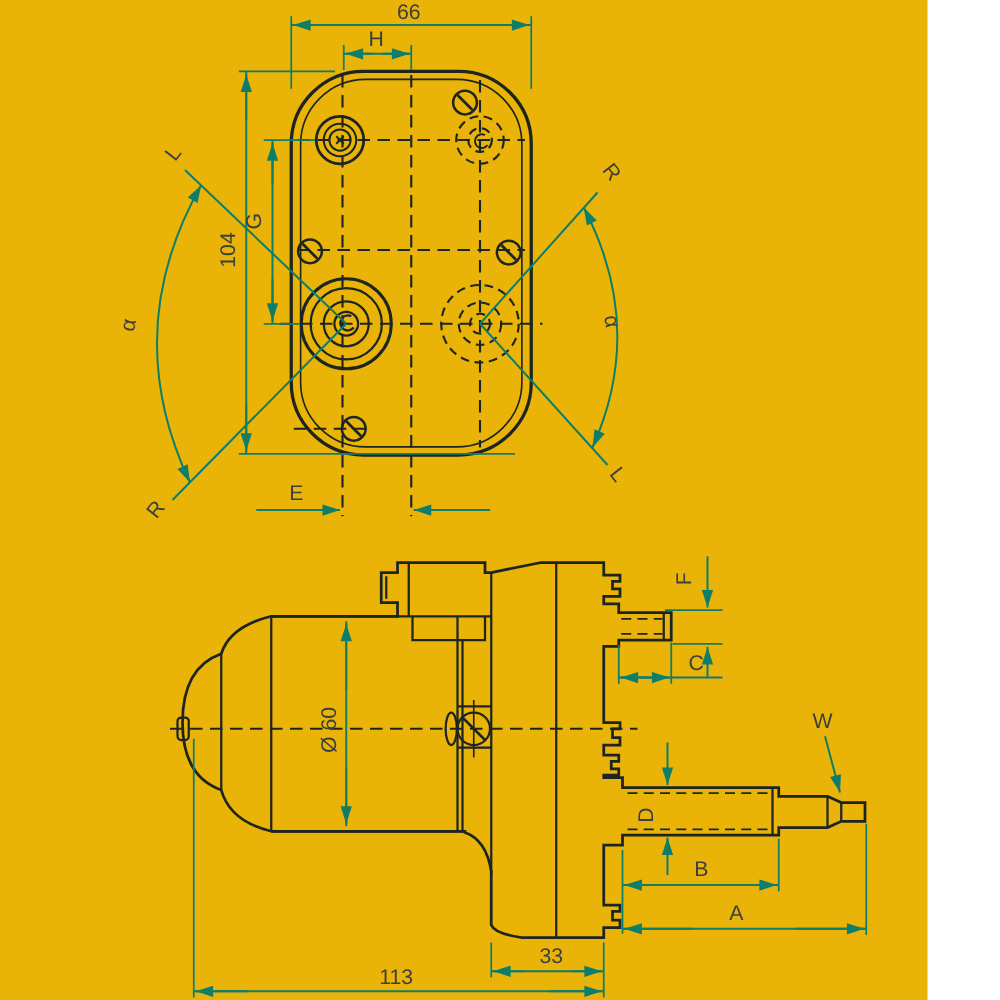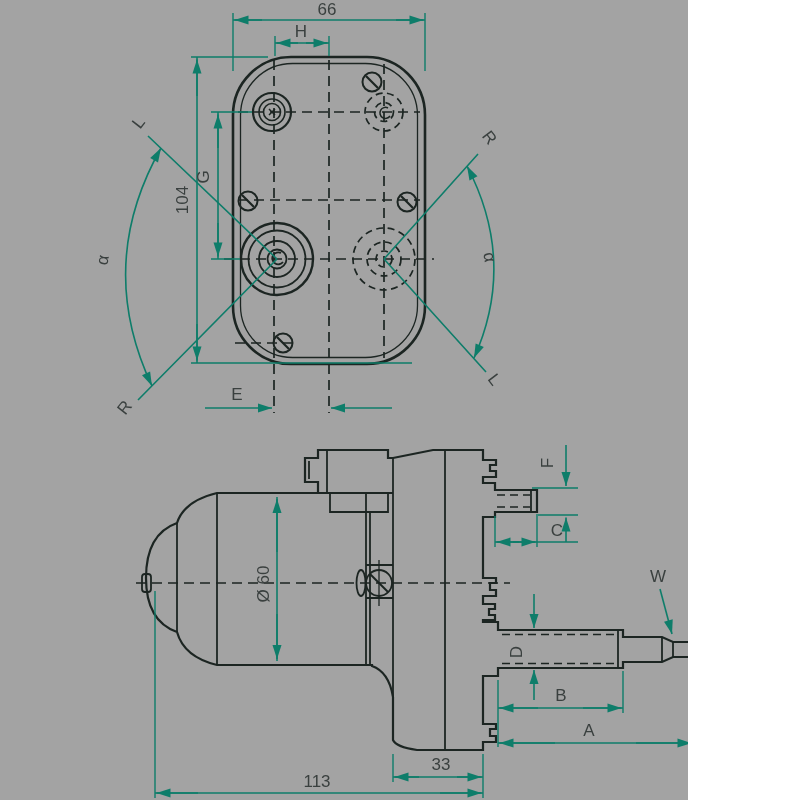--- a/index.html
+++ b/index.html
@@ -1,16 +1,16 @@
 <!DOCTYPE html>
 <html><head>
 <meta charset="utf-8">
 <style>
   html,body{margin:0;padding:0;background:#ffffff;}
-  .stage{width:688px;height:800px;position:relative;background:#a3a3a3;overflow:hidden;}
+  .stage{width:742px;height:800px;position:relative;background:#eab308;overflow:hidden;}
   svg{display:block;}
   text{font-family:"Liberation Sans","DejaVu Sans",sans-serif;font-size:17px;fill:#3a403f;}
   .dimline{stroke:#0e7d6a;stroke-width:1.6;fill:none;}
   .extline{stroke:#0e7d6a;stroke-width:1.4;fill:none;}
   .outline{stroke:#1c2522;fill:none;}
   .cdash{stroke:#1c2522;stroke-width:1.7;fill:none;stroke-dasharray:10 6;}
   .tdash{stroke:#1c2522;stroke-width:1.4;fill:none;stroke-dasharray:8 5;}
   .dcirc{stroke:#1c2522;stroke-width:1.7;fill:none;stroke-dasharray:7 4.5;}
 </style>
 </head>

